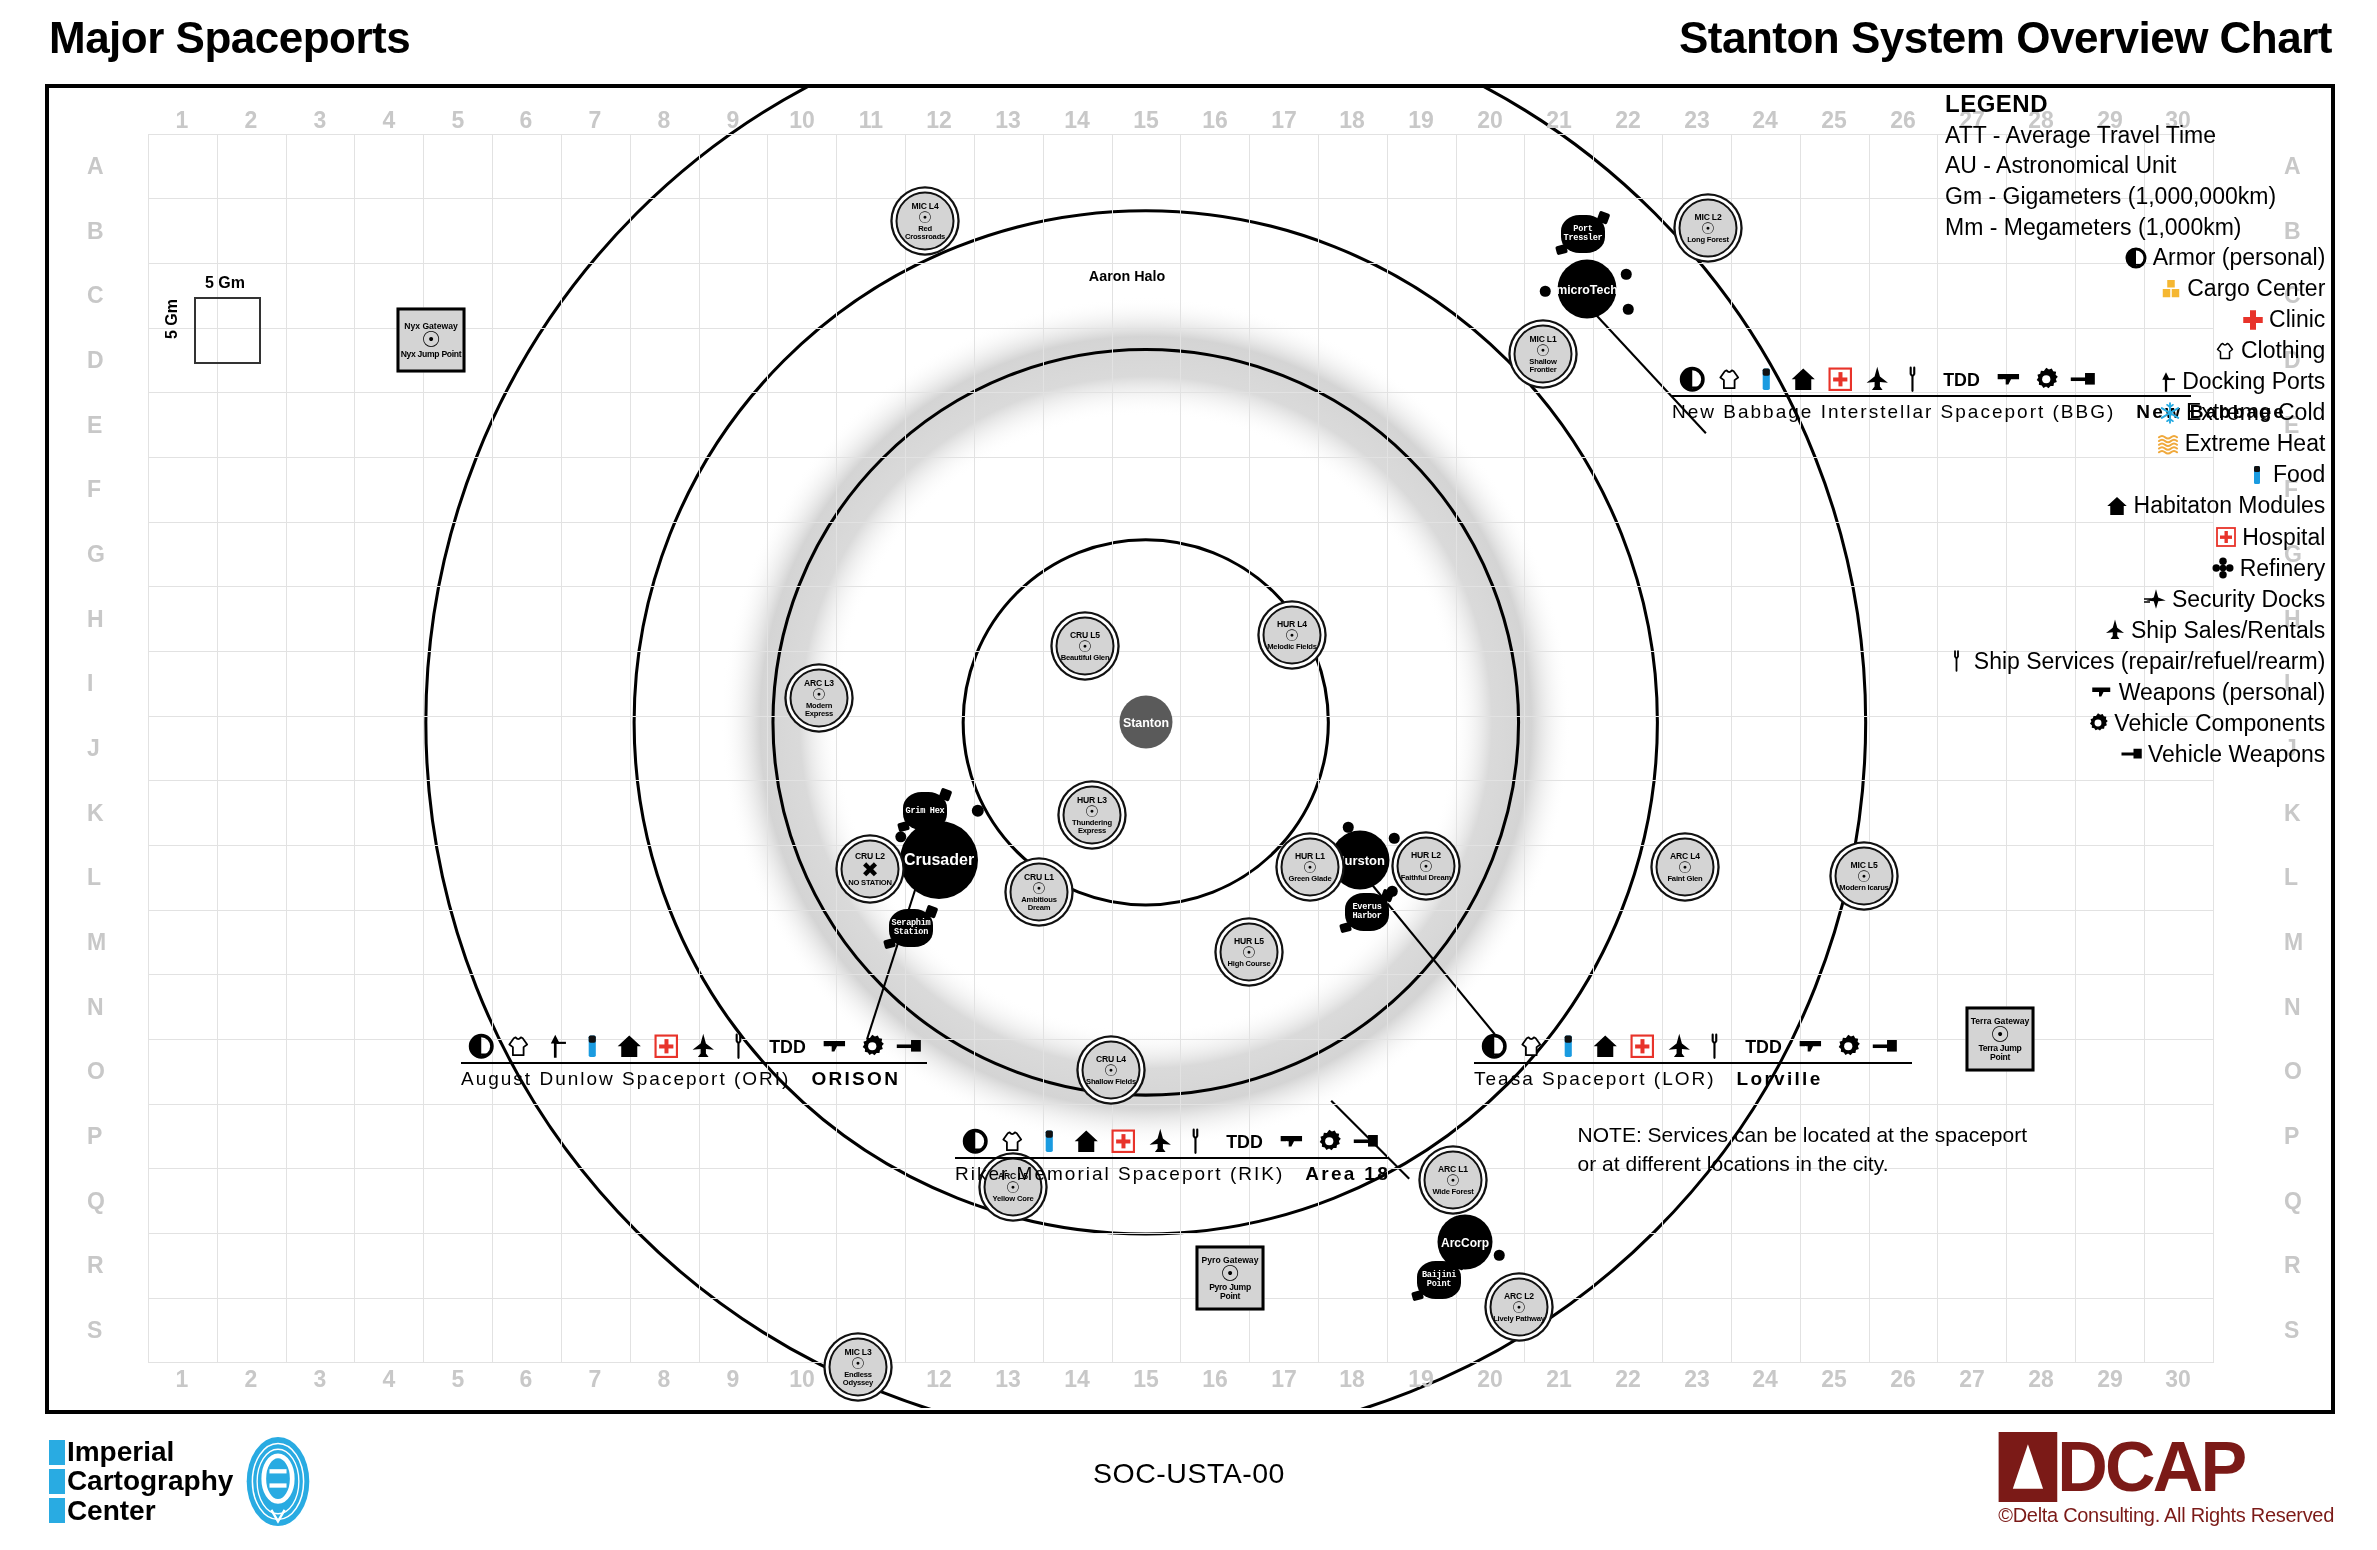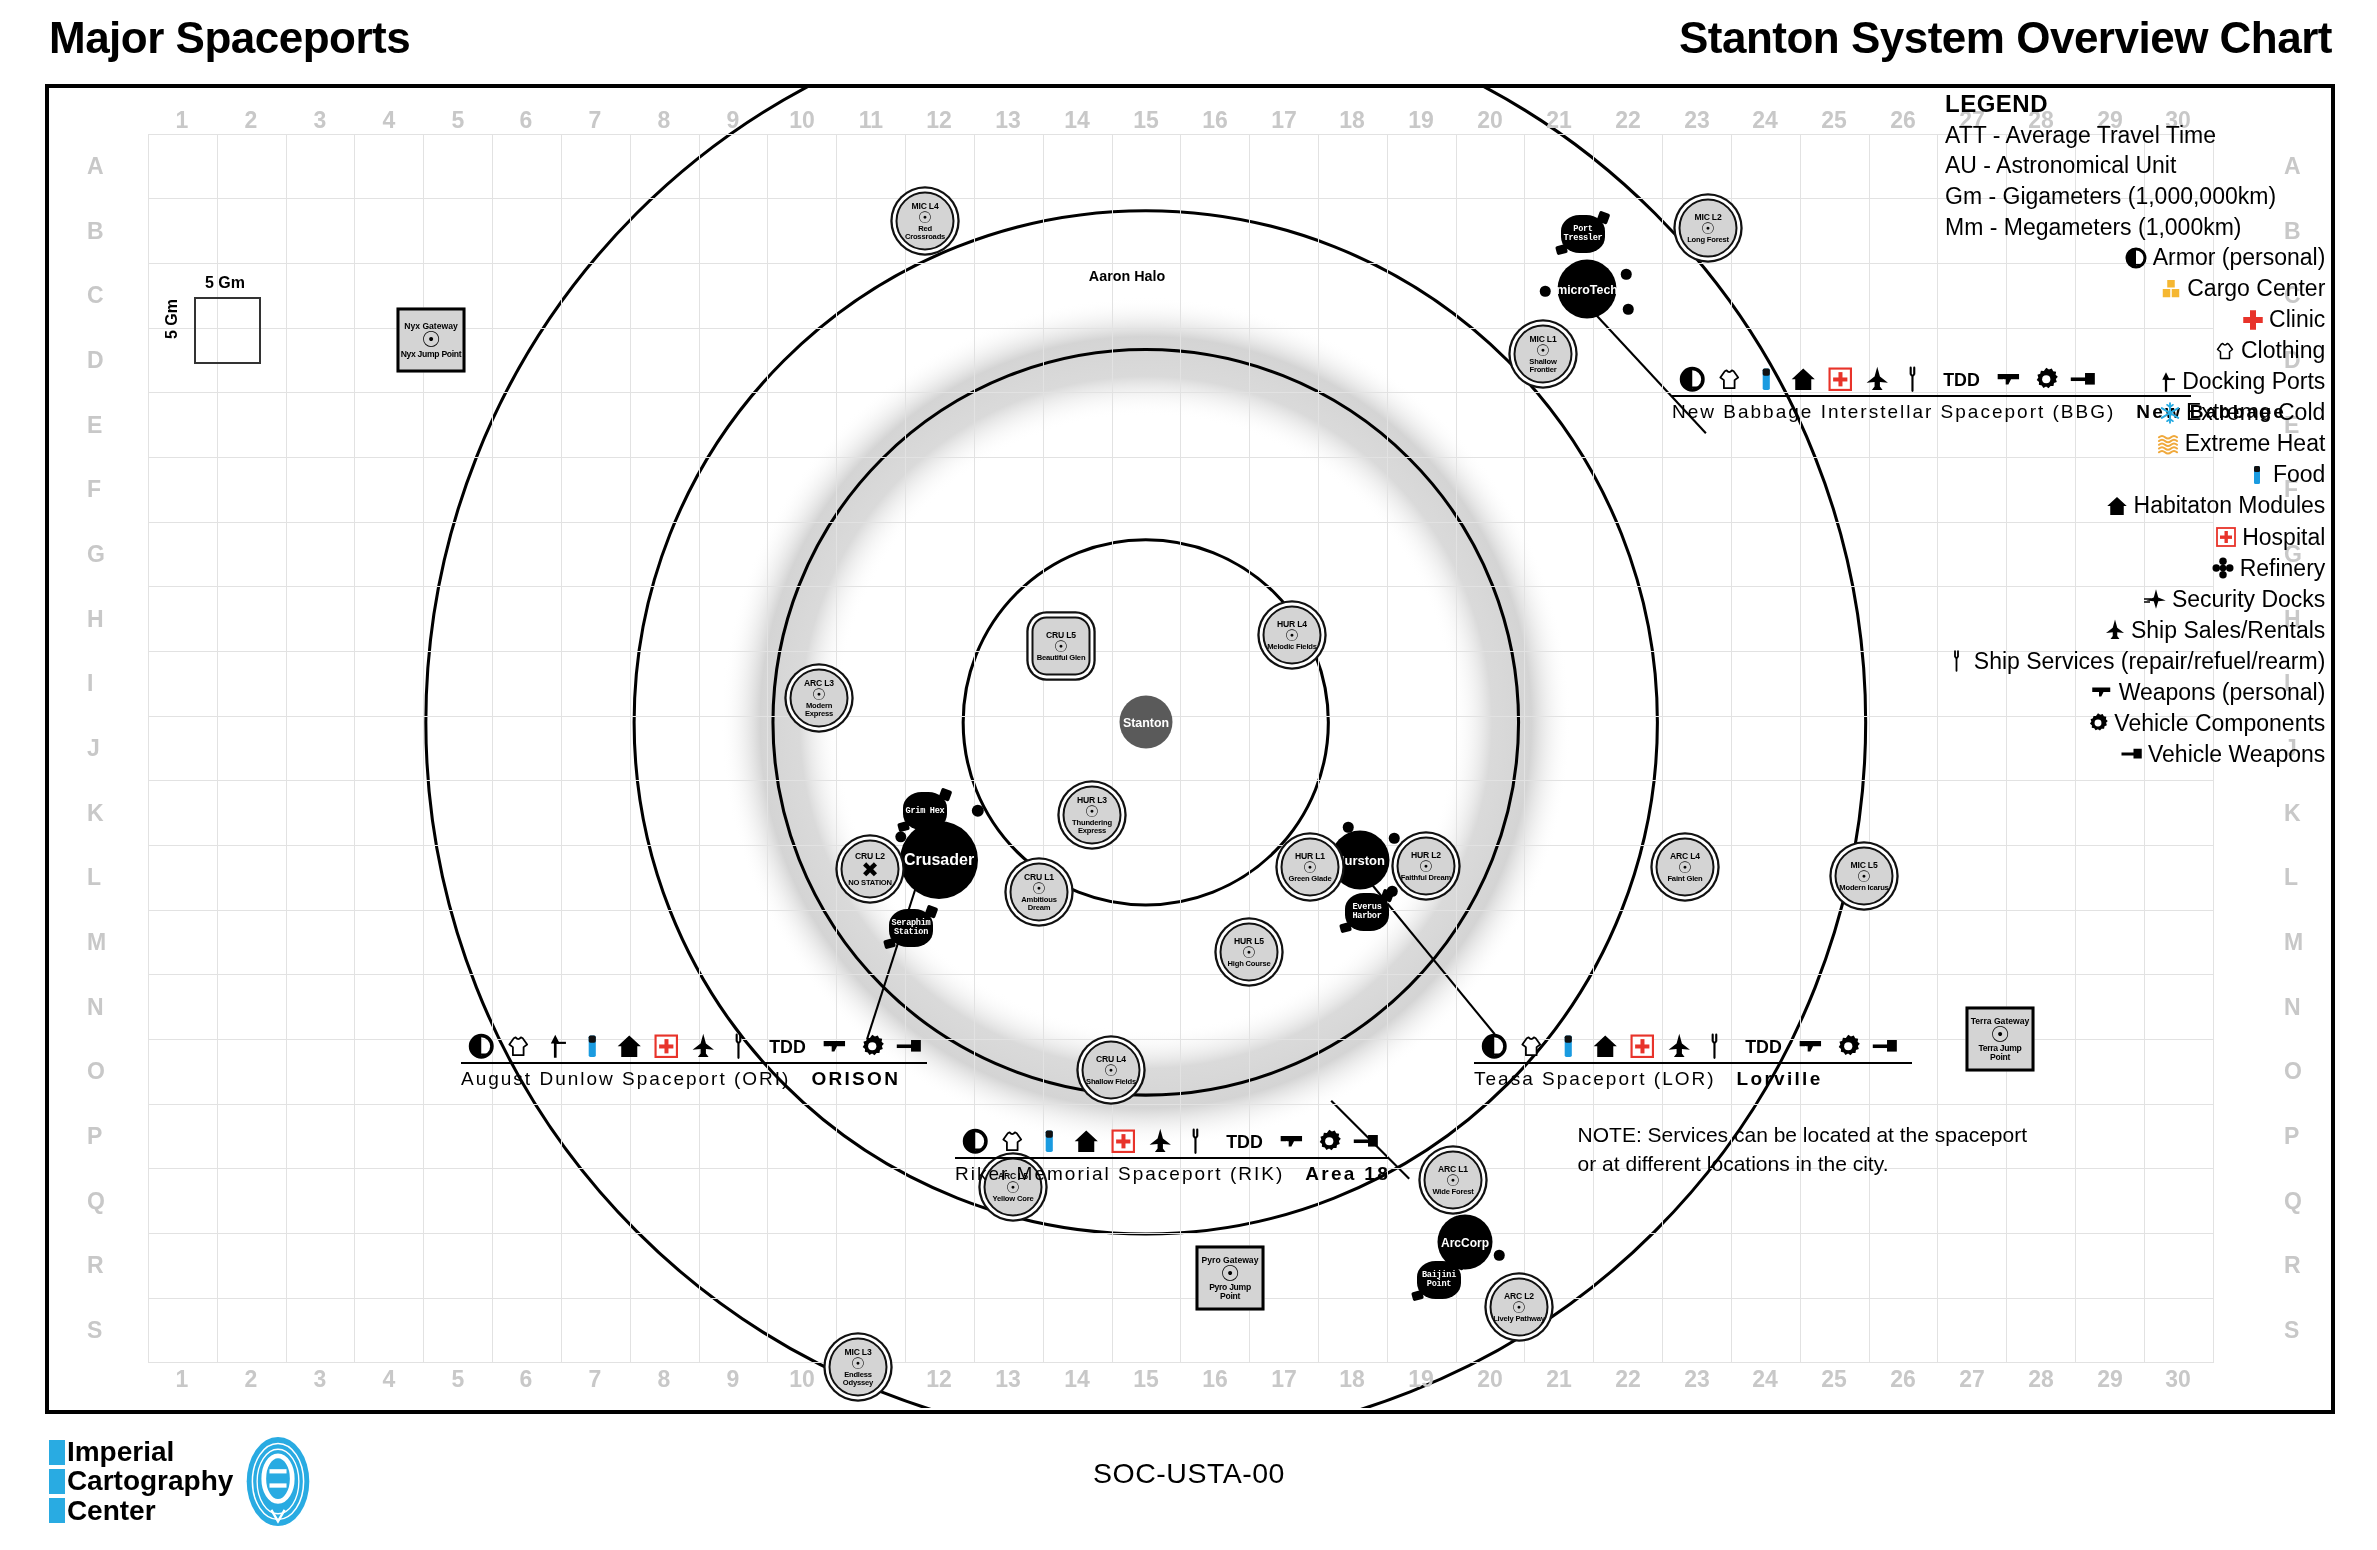--- a/index.html
+++ b/index.html
@@ -351,21 +351,21 @@
     <div class="lstation" style="left:990px;top:804px;">
       <span class="lcode">CRU L1</span>
       <span class="lglyph">☉</span>
       <span class="lname">Ambitious Dream</span>
     </div>
     <div class="lstation" style="left:1062px;top:982px;">
       <span class="lcode">CRU L4</span>
       <span class="lglyph">☉</span>
       <span class="lname">Shallow Fields</span>
     </div>
-    <div class="lstation" style="left:1012px;top:558px;border-radius:15px;">
+    <div class="lstation" style="left:1036px;top:558px;">
       <span class="lcode">CRU L5</span>
       <span class="lglyph">☉</span>
       <span class="lname">Beautiful Glen</span>
     </div>
 
     <div class="lstation" style="left:1261px;top:779px;">
       <span class="lcode">HUR L1</span>
       <span class="lglyph">☉</span>
       <span class="lname">Green Glade</span>
     </div>
@@ -979,14 +979,26 @@
       <ellipse cx="39" cy="50" rx="22" ry="34" fill="none" stroke="#fff" stroke-width="1.4"></ellipse>
       <ellipse cx="39" cy="47" rx="15" ry="24" fill="none" stroke="#fff" stroke-width="5"></ellipse>
       <rect x="30" y="37" width="18" height="4.5" fill="#fff"></rect>
       <rect x="30" y="52" width="18" height="4.5" fill="#fff"></rect>
       <path d="M32 80 L39 92 L46 80" fill="none" stroke="#fff" stroke-width="2.5"></path>
     </svg>
   </div>
 
   <div id="socnum">SOC-USTA-00</div>
 
+  <div id="dcap">
+    <div class="dcapmark">
+      <svg width="285" height="70" viewBox="0 0 300 74">
+        <rect x="0" y="0" width="62" height="74" fill="#7b1a17"></rect>
+        <path d="M31 13 L47 60 L15 60 Z" fill="#fff"></path>
+        <text x="62" y="62" font-family="'Liberation Sans',sans-serif" font-size="74" font-weight="bold" fill="#7b1a17" letter-spacing="-3">DCAP</text>
+      </svg>
+    </div>
+    <div class="dcaptxt">
+      <span>©</span><span>Delta Consulting.  All Rights Reserved</span>
+    </div>
+  </div>
 </div>
 
 
 </body></html>

